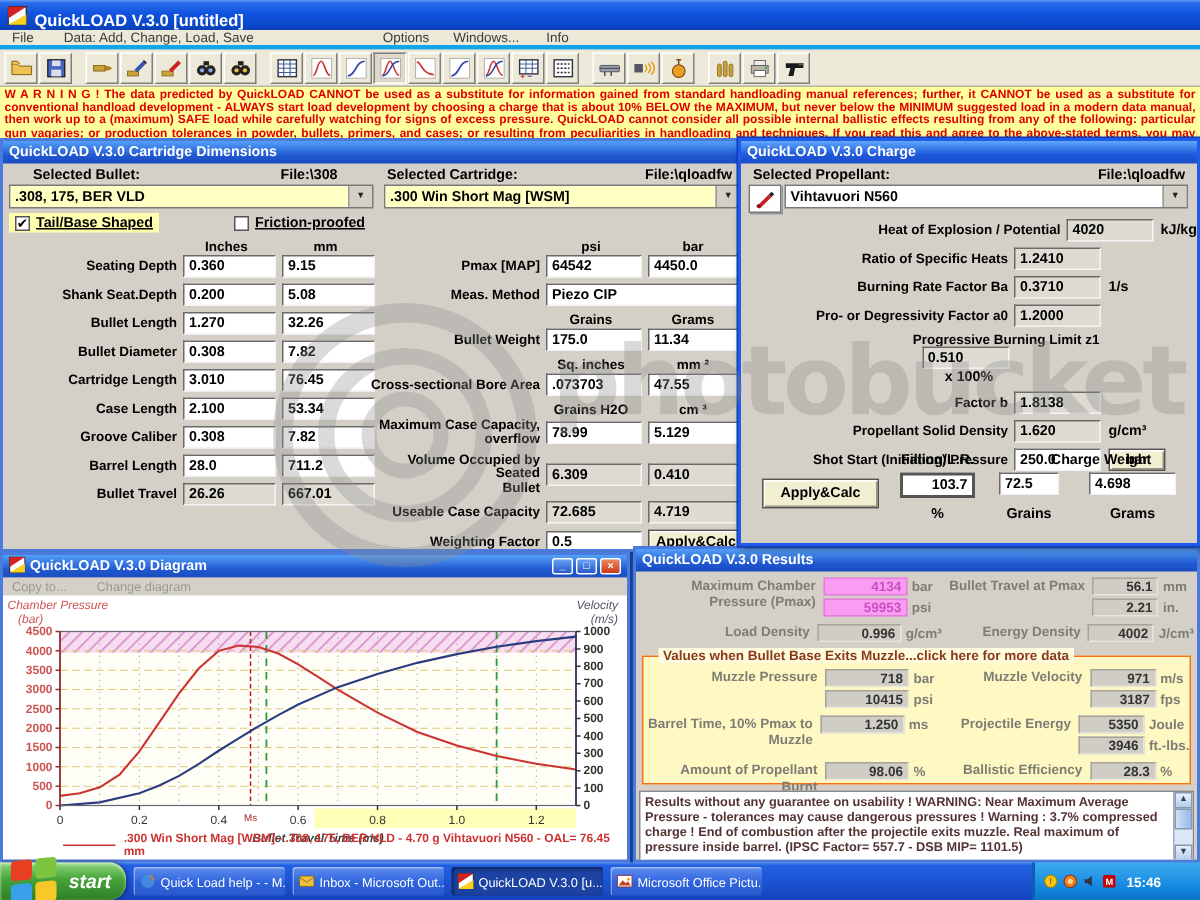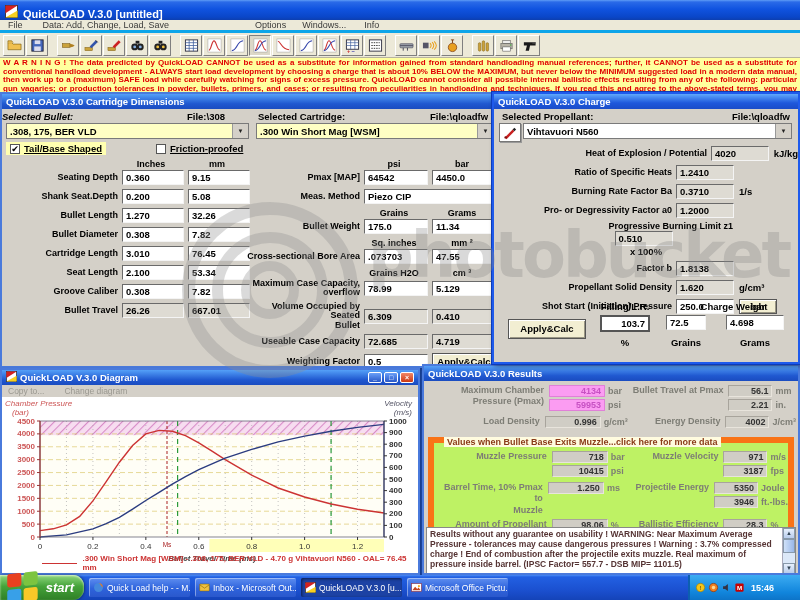--- a/index.html
+++ b/index.html
@@ -50,21 +50,21 @@
   .frow{display:flex;align-items:center;margin-bottom:4px;}
   .frow .lbl{font-size:9px;font-weight:bold;text-align:right;white-space:pre-line;line-height:1.05;}
   
   .rrow{display:flex;margin-bottom:3px;}
   .rlbl{font-size:9px;font-weight:bold;color:#7d7d75;text-align:right;white-space:pre-line;line-height:1.25;}
   .rline{display:flex;align-items:center;margin-bottom:2px;}
   .rbox{display:inline-block;width:56px;box-sizing:border-box;background:#d0cdc5;border:1px solid;border-color:#a8a49c #e8e4dc #e8e4dc #a8a49c;
     font-size:9px;font-weight:bold;color:#333;text-align:right;padding:0 3px;height:12px;line-height:11px;}
   .rbox.pink{background:#fb9cf2;color:#c751c3;border-color:#e080d8;}
   .runit{font-size:9px;font-weight:bold;color:#7d7d75;margin-left:3px;white-space:nowrap;}
-  .grp{position:absolute;left:4px;right:4px;background:#bef264;border:6px solid #f97316;}
+  .grp{position:absolute;left:4px;right:4px;background:#fef9c3;border:1px solid #f97316;}
   .grptitle{position:absolute;top:-6px;left:10px;background:#fffbdf;padding:0 3px;font-size:9px;font-weight:bold;color:#8a3a18;}
   .rfoot{position:absolute;left:2px;right:2px;background:#fff;border:1px solid #888;box-sizing:border-box;}
   .rftext{position:absolute;left:0;top:0;right:13px;bottom:0;font-size:8.5px;font-weight:bold;color:#553333;line-height:10px;padding:1px 3px;overflow:hidden;}
   .vs{position:absolute;right:0;top:0;bottom:0;width:12px;background:#dce8f8;border-left:1px solid #aab;}
   .vsbtn{height:11px;background:linear-gradient(180deg,#e8f0fc,#b8ccec);border:1px solid #89a;font-size:6px;text-align:center;line-height:9px;color:#345;box-sizing:border-box;}
   .vsthumb{position:absolute;left:0;top:11px;width:12px;height:14px;background:linear-gradient(90deg,#cfe0f8,#9ab8e8);border:1px solid #89a;box-sizing:border-box;}
   
   .dmenu{height:12px;background:#d4d0c8;display:flex;gap:20px;padding-left:6px;font-size:8.5px;color:#9a9890;align-items:center;}
   .dbody{position:absolute;left:0;right:0;top:27px;bottom:0;background:#fff;}
   .legend{position:absolute;left:40px;bottom:1px;display:flex;align-items:center;gap:5px;}
@@ -270,21 +270,21 @@
 
   <div class="warning">W A R N I N G !  The data predicted by QuickLOAD CANNOT be used as a substitute for information gained from standard handloading manual references; further, it CANNOT be used as a substitute for conventional handload development - ALWAYS start load development by choosing a charge that is about 10% BELOW the MAXIMUM, but never below the MINIMUM suggested load in a modern data manual, then work up to a (maximum) SAFE load while carefully watching for signs of excess pressure.  QuickLOAD cannot consider all possible internal ballistic effects resulting from any of the following: particular gun vagaries; or production tolerances in powder, bullets, primers, and cases; or resulting from peculiarities in handloading and techniques.  If you read this and agree to the above-stated terms, you may switch off this text by typing the words I AGREE into the &gt;Meas Methods entry-field.</div>
 
   <div class="mdi">
 
     <div class="win" id="win-cartridge" style="left:0;top:0;width:494px;height:276px;z-index:1;">
       <div class="ttl">
         <span>QuickLOAD V.3.0 Cartridge Dimensions</span>
       </div>
       <div class="wbody">
-        <span class="lab" style="position:absolute;left:0;top:2px;font-style:italic;">Selected Bullet:</span>
+        <span class="lab" style="position:absolute;left:20px;top:2px;">Selected Bullet:</span>
         <span class="lab" style="position:absolute;left:185px;top:2px;">File:\308</span>
         <span class="lab" style="position:absolute;left:256px;top:2px;">Selected Cartridge:</span>
         <span class="lab" style="position:absolute;left:428px;top:2px;">File:\qloadfw</span>
         <div class="dd" style="position:absolute;left:4px;top:14px;width:243px;">
           <span class="txt">.308, 175, BER VLD</span>
           <span class="arr">▼</span>
         </div>
         <div class="dd" style="position:absolute;left:254px;top:14px;width:238px;">
           <span class="txt">.300 Win Short Mag [WSM]</span>
           <span class="arr">▼</span>
@@ -322,28 +322,33 @@
               <span class="lbl" style="width: 112px; margin-right: 4px;">Bullet Diameter</span>
               <span class="field" style="width: 62px; margin-right: 4px;">0.308</span>
               <span class="field" style="width: 62px;">7.82</span>
             </div>
             <div class="frow">
               <span class="lbl" style="width: 112px; margin-right: 4px;">Cartridge Length</span>
               <span class="field" style="width: 62px; margin-right: 4px;">3.010</span>
               <span class="field" style="width: 62px;">76.45</span>
             </div>
             <div class="frow">
-              <span class="lbl" style="width: 112px; margin-right: 4px;">Seat Length</span>
+              <span class="lbl" style="width: 112px; margin-right: 4px;">Case Length</span>
               <span class="field" style="width: 62px; margin-right: 4px;">2.100</span>
               <span class="field" style="width: 62px;">53.34</span>
             </div>
             <div class="frow">
               <span class="lbl" style="width: 112px; margin-right: 4px;">Groove Caliber</span>
               <span class="field" style="width: 62px; margin-right: 4px;">0.308</span>
               <span class="field" style="width: 62px;">7.82</span>
+            </div>
+            <div class="frow">
+              <span class="lbl" style="width: 112px; margin-right: 4px;">Barrel Length</span>
+              <span class="field" style="width: 62px; margin-right: 4px;">28.0</span>
+              <span class="field" style="width: 62px;">711.2</span>
             </div>
             <div class="frow">
               <span class="lbl" style="width: 112px; margin-right: 4px;">Bullet Travel</span>
               <span class="field ro" style="width: 62px; margin-right: 4px;">26.26</span>
               <span class="field ro" style="width: 62px;">667.01</span>
             </div>
           </div>
         <div id="casecol" style="position:absolute;left:240px;top:50px;width:260px;">
             <div class="frow" style="margin-bottom: 1px;">
               <span style="width: 118px;"></span>

